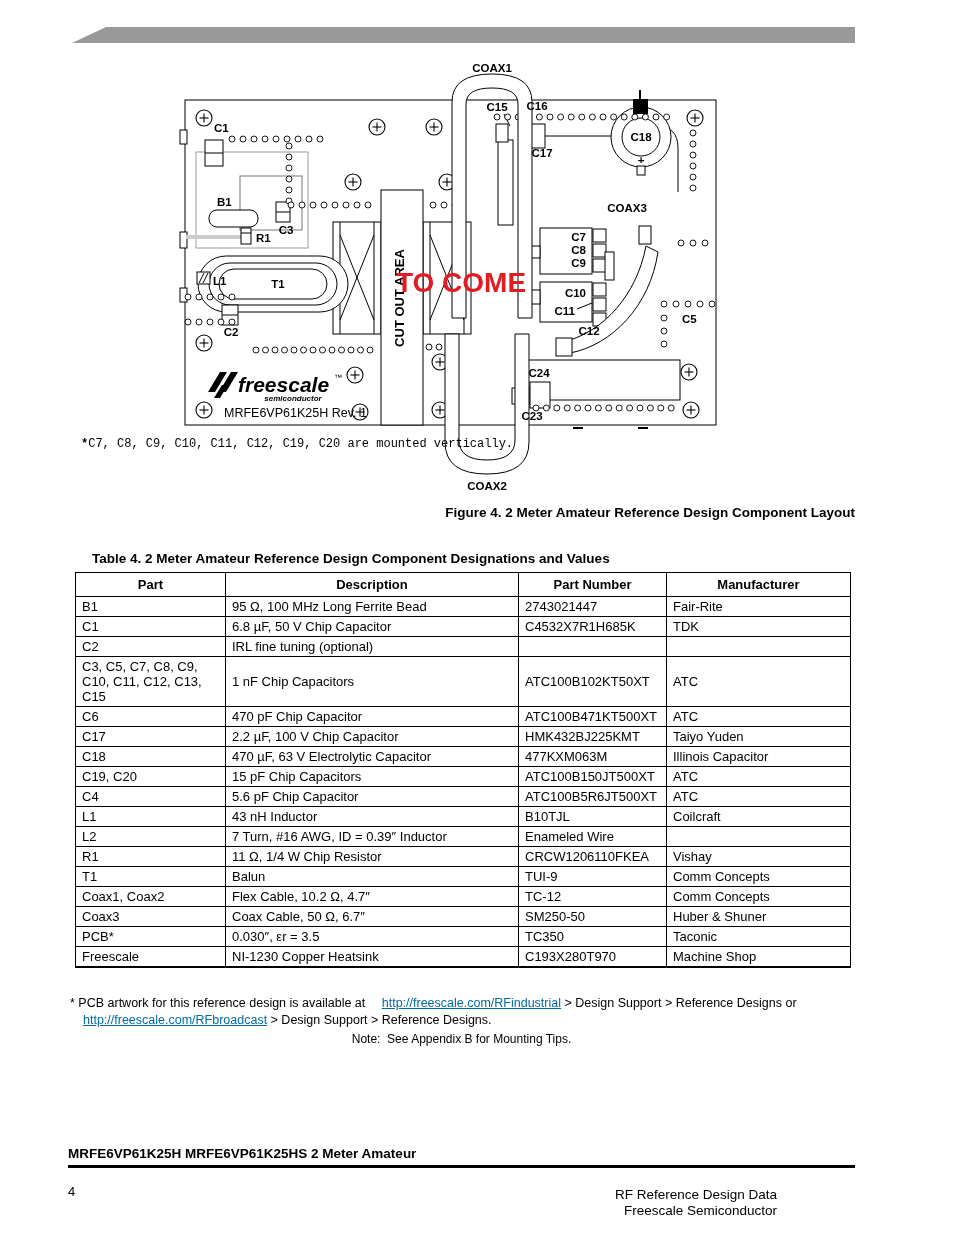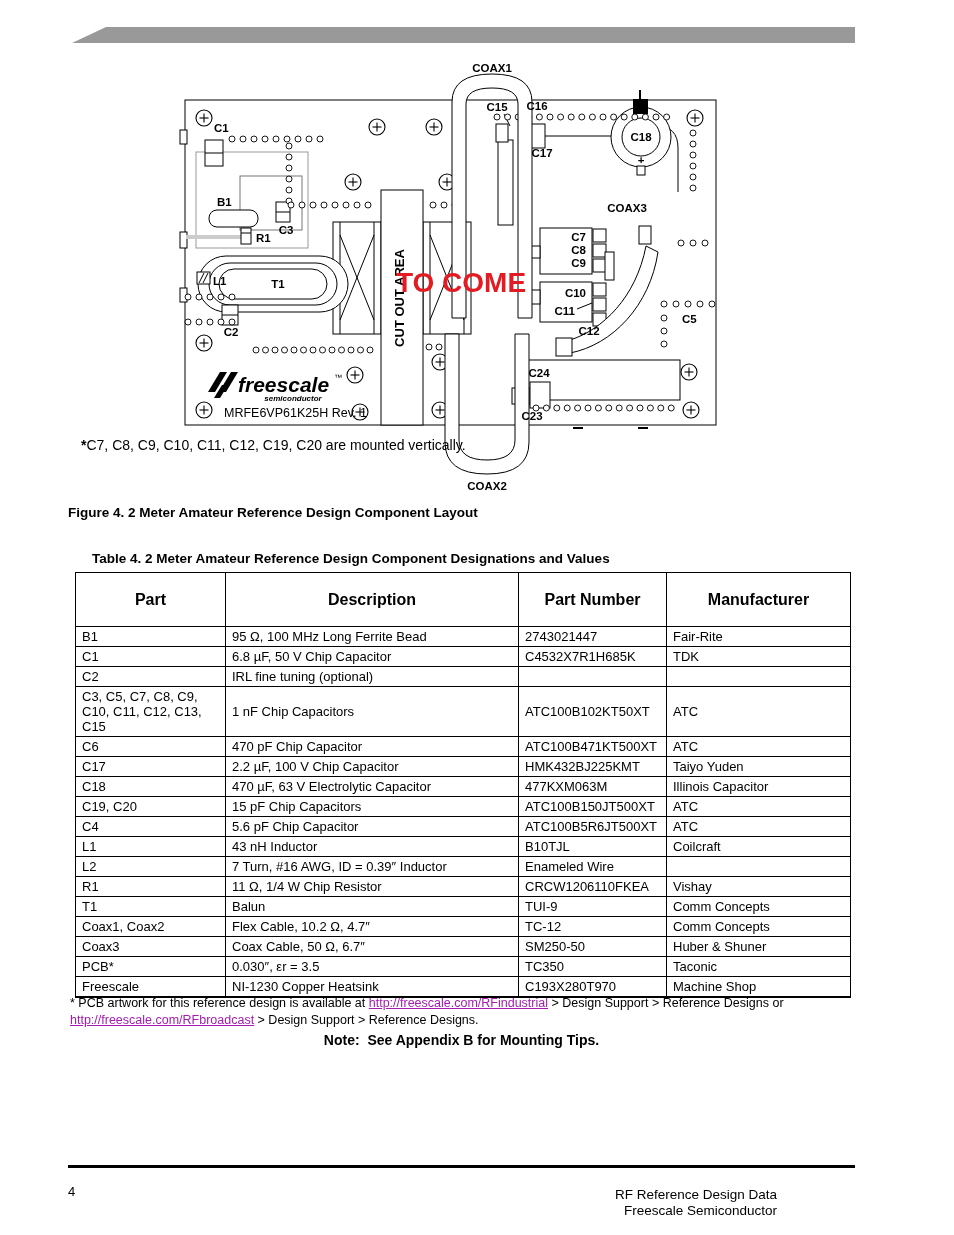--- a/index.html
+++ b/index.html
@@ -1,35 +1,35 @@
 <!DOCTYPE html>
 <html><head>
 <meta charset="utf-8">
 <style>
   html,body{margin:0;padding:0;background:#fff;}
   .page{position:relative;width:876px;height:1235px;background:#fff;overflow:hidden;
         font-family:"Liberation Sans",sans-serif;color:#000;}
   .banner{position:absolute;left:72px;top:27px;width:783px;height:16px;background:#999;
           clip-path:polygon(34px 0,100% 0,100% 100%,0 100%);}
   #pcb-svg{position:absolute;left:0;top:0;}
-  .fig-footnote{position:absolute;left:81px;top:437px;font-size:14px;}
-  .fig-caption{position:absolute;left:68px;top:505px;width:787px;text-align:left;
+  .fig-footnote{position:absolute;left:81px;top:437px;font-size:12px;font-family:Liberation Mono, monospace;}
+  .fig-caption{position:absolute;left:68px;top:505px;width:787px;text-align:right;
                font-weight:bold;font-size:13.5px;}
   .table-title{position:absolute;left:92px;top:551px;font-weight:bold;font-size:13.5px;}
   table.comp{position:absolute;left:75px;top:572px;width:775px;border-collapse:collapse;
              table-layout:fixed;font-size:13px;border:1px solid #000;border-bottom:2px solid #000;}
   table.comp th{border:1px solid #000;font-weight:bold;text-align:center;height:21px;
-                font-size:16px;padding:16px 4px;}
+                font-size:13px;padding:1px 4px;}
   table.comp td{border:1px solid #000;padding:2px 6px;line-height:15px;height:15px;
                 vertical-align:middle;overflow:hidden;}
   table.comp td.cell-part{white-space:pre-line;}
   .pcb-note{position:absolute;left:70px;top:995px;width:792px;font-size:12.5px;line-height:17px;}
-  .pcb-note a{color:#a21caf;text-decoration:underline;cursor:pointer;}
+  .pcb-note a{color:#0369a1;text-decoration:underline;cursor:pointer;margin-left:13px;}
   .mounting-note{position:absolute;left:68px;top:1032px;width:787px;text-align:center;
-                 font-weight:bold;font-size:14px;}
+                 font-weight:normal;font-size:12px;}
   .footer-product{position:absolute;left:68px;top:1146px;font-weight:bold;font-size:13.5px;}
   .footer-rule{position:absolute;left:68px;top:1165px;width:787px;height:2.5px;background:#000;}
   .footer-page{position:absolute;left:68px;top:1184px;font-size:13px;}
   .footer-right{position:absolute;right:99px;top:1172px;text-align:right;font-size:13.5px;line-height:15.5px;margin-top:15px;}
   svg text{font-family:"Liberation Sans",sans-serif;}
   .lbl{font-size:11.5px;font-weight:bold;fill:#000;}
   .thin{fill:none;stroke:#000;stroke-width:1;}
   .thin2{fill:#fff;stroke:#000;stroke-width:1;}
 </style>
 </head>
@@ -428,20 +428,21 @@
           <td class="cell-part-number">C193X280T970</td>
           <td class="cell-manufacturer">Machine Shop</td>
         </tr>
       </tbody>
   </table>
 
   <div class="pcb-note"><span>* PCB artwork for this reference design is available at </span><a>http://freescale.com/RFindustrial</a><span> &gt; Design Support &gt; Reference Designs or</span><br><a>http://freescale.com/RFbroadcast</a><span> &gt; Design Support &gt; Reference Designs.</span></div>
 
   <div class="mounting-note">Note:&nbsp; See Appendix B for Mounting Tips.</div>
 
+  <div class="footer-product">MRFE6VP61K25H MRFE6VP61K25HS 2 Meter Amateur</div>
   <div class="footer-rule"></div>
   <div class="footer-page">4</div>
   <div class="footer-right">
     <div>RF Reference Design Data</div>
     <div>Freescale Semiconductor</div>
   </div>
 
 </div>
 
 </body></html>

